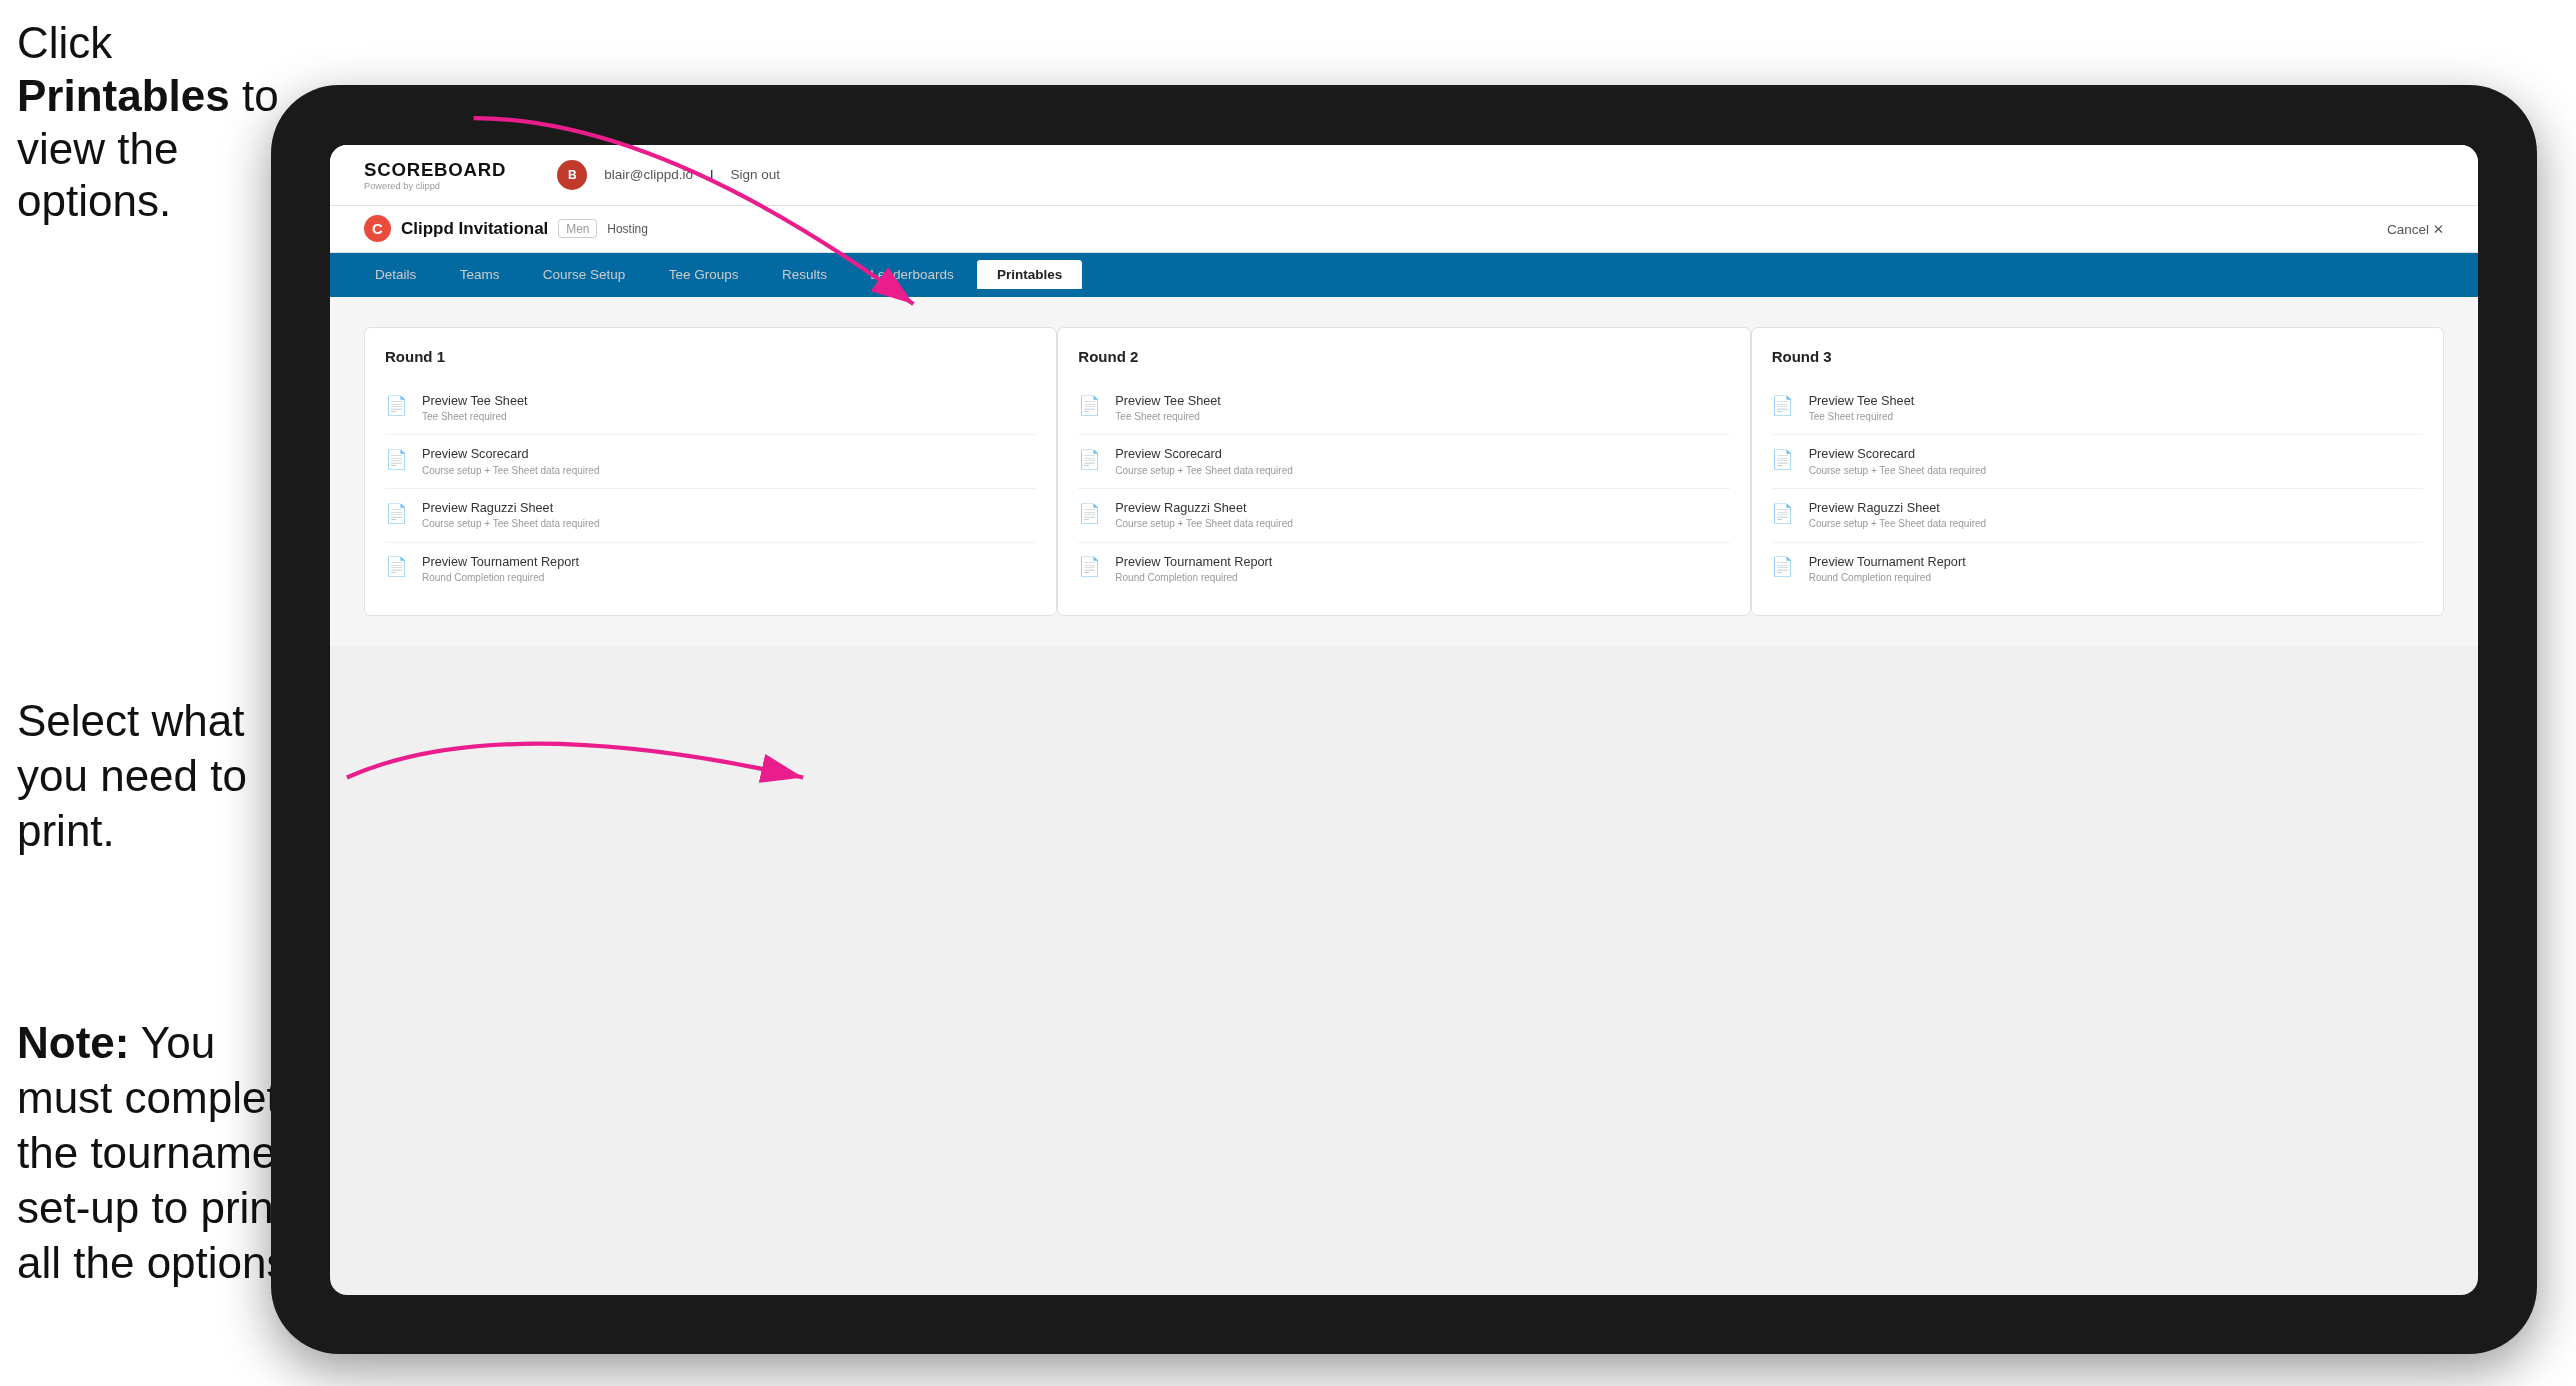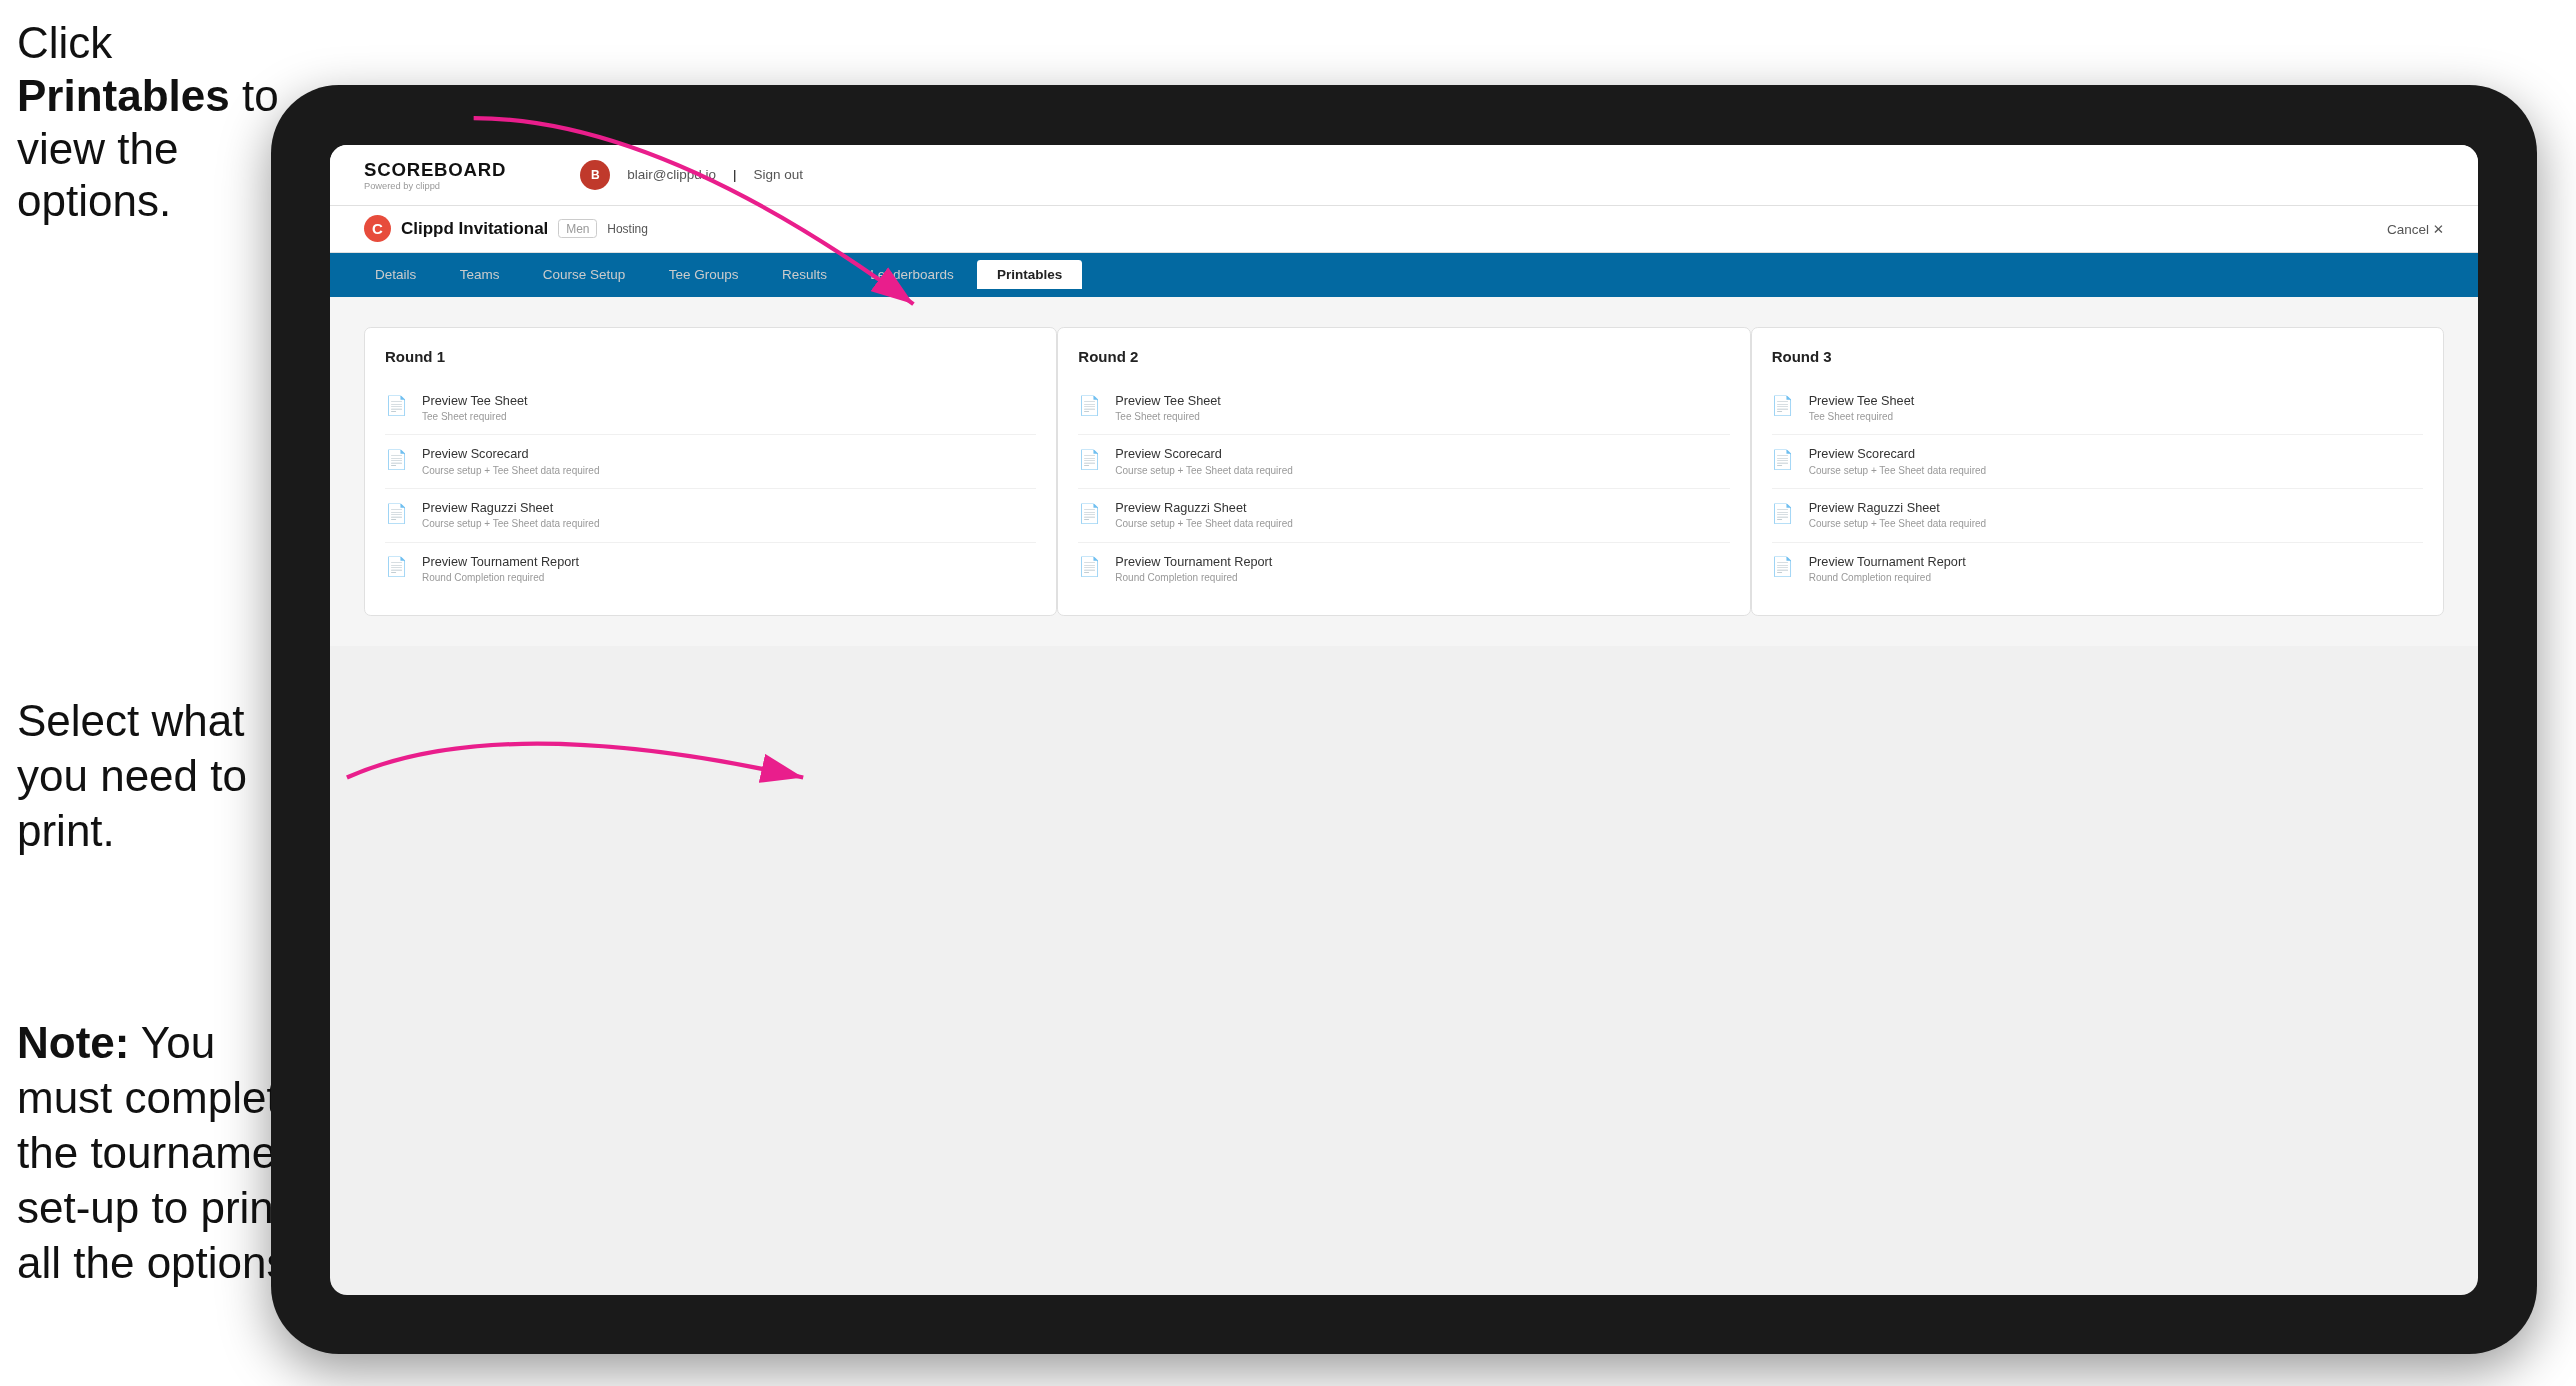--- a/index.html
+++ b/index.html
@@ -70,21 +70,20 @@
     }
 
     
     .top-nav {
       background: #fff;
       height: 61px;
       display: flex;
       align-items: center;
       padding: 0 34px;
       border-bottom: 0.8px solid #e0e0e0;
-      gap: 23px;
     }
 
     .scoreboard-logo {
       display: flex;
       flex-direction: column;
       margin-right: 51px;
     }
     .scoreboard-title {
       font-size: 18.6px;
       font-weight: 800;

